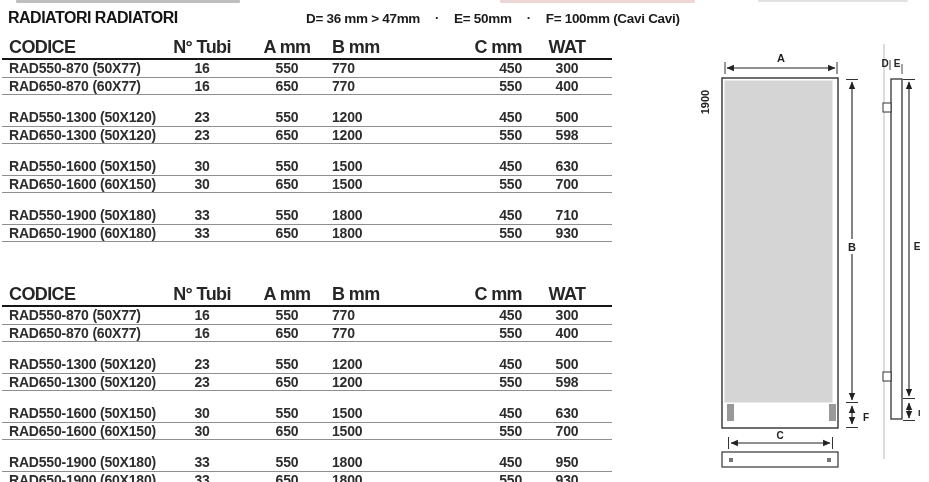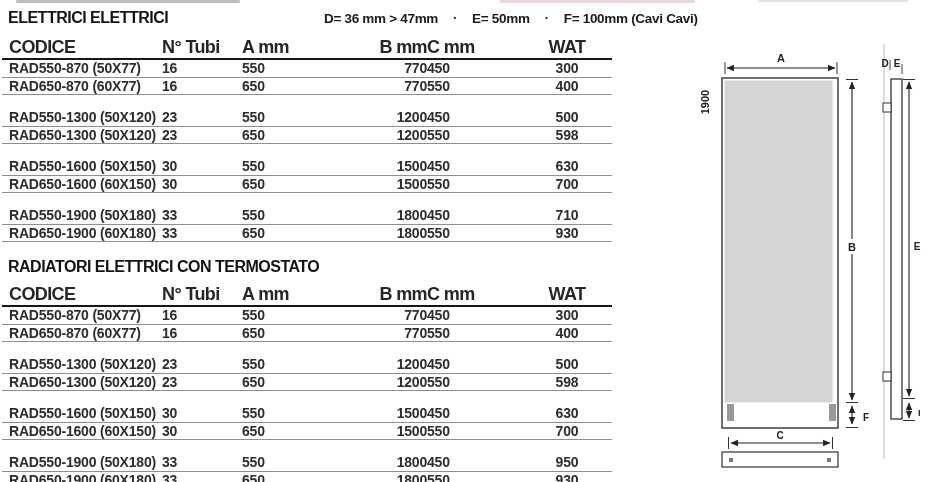--- a/index.html
+++ b/index.html
@@ -9,51 +9,51 @@
   
   .smudge{position:absolute;top:0;height:3px;opacity:.45;border-radius:1px;}
   .smudge.s1{left:16px;width:224px;background:#6e6e6e;}
   .smudge.s2{left:500px;width:195px;background:#d8a3a3;}
   .smudge.s3{left:758px;width:150px;background:#bdbdbd;height:2px;}
 
   .doc-title{position:absolute;left:8px;font-weight:bold;font-size:16px;
              letter-spacing:-0.5px;color:#141414;white-space:nowrap;}
   .t1{top:9px;} .t2{top:258px;}
 
-  .legend{position:absolute;left:324px;top:11px;display:flex;align-items:center;gap:15px;
+  .legend{position:absolute;left:306px;top:11px;display:flex;align-items:center;gap:15px;
           font-weight:bold;font-size:13.5px;letter-spacing:-0.3px;color:#1b1b1b;white-space:nowrap;}
   .legend .dot{font-size:13px;transform:translateY(-1px);}
 
   .tbl{position:absolute;left:2px;width:610px;}
   .tbl1{top:33px;} .tbl2{top:280px;}
   .thead{display:flex;align-items:flex-end;height:25px;border-bottom:2.5px solid #161616;
          font-weight:bold;font-size:18px;letter-spacing:-0.6px;color:#262626;}
   .tr{display:flex;align-items:center;height:16.5px;border-bottom:1.3px solid #8f8f8f;
       font-weight:bold;font-size:14px;letter-spacing:-0.2px;color:#2d2d2d;}
   .tr.gap{margin-bottom:14px;}
   .c0{width:160px;text-align:left;padding-left:7px;box-sizing:border-box;white-space:nowrap;}
-  .c1{width:80px;text-align:left;}
-  .c2{width:90px;}
-  .c3{width:95px;text-align:right;}
-  .c4{width:95px;text-align:left;}
+  .c1{width:80px;text-align:center;}
+  .c2{width:90px;text-align:center;}
+  .c3{width:95px;text-align:left;}
+  .c4{width:95px;text-align:right;}
   .c5{width:90px;text-align:center;}
 
   .diagram-wrap{position:absolute;left:689px;top:0;width:240px;height:482px;}
   svg text{font-family:"Liberation Sans",sans-serif;font-weight:bold;fill:#222;}
 </style>
 </head>
 <body>
 
 <div class="page">
 
   <div class="smudge s1"></div>
   <div class="smudge s2"></div>
   <div class="smudge s3"></div>
 
-  <div class="doc-title t1">ELETTRICI ELETTRICI</div>
+  <div class="doc-title t1">RADIATORI RADIATORI</div>
 
   <div class="legend">
     <span>D= 36 mm &gt; 47mm</span>
     <span class="dot">·</span>
     <span>E= 50mm</span>
     <span class="dot">·</span>
     <span>F= 100mm (Cavi Cavi)</span>
   </div>
 
   <div class="tbl tbl1">
@@ -126,21 +126,20 @@
           <div class="td c0">RAD650-1900 (60X180)</div>
           <div class="td c1">33</div>
           <div class="td c2">650</div>
           <div class="td c3">1800</div>
           <div class="td c4">550</div>
           <div class="td c5">930</div>
         </div>
       </div>
   </div>
 
-  <div class="doc-title t2">RADIATORI ELETTRICI CON TERMOSTATO</div>
 
   <div class="tbl tbl2">
     <div class="thead">
       <div class="c0">CODICE</div>
       <div class="c1">N° Tubi</div>
       <div class="c2">A mm</div>
       <div class="c3">B mm</div>
       <div class="c4">C mm</div>
       <div class="c5">WAT</div>
     </div>

